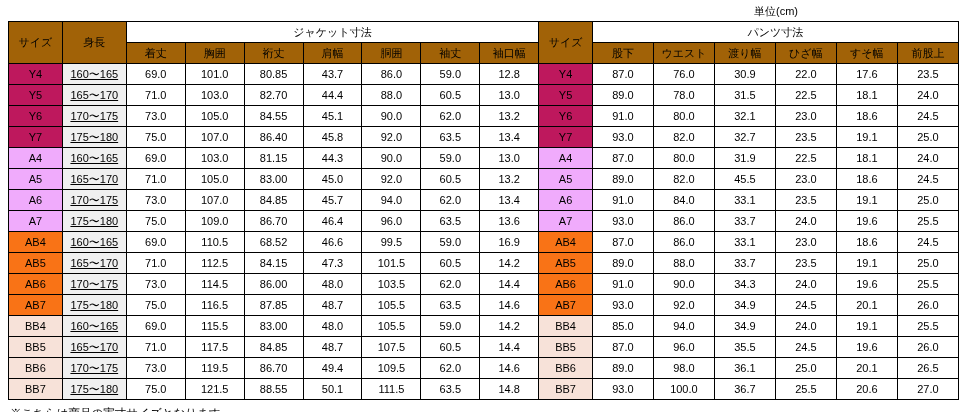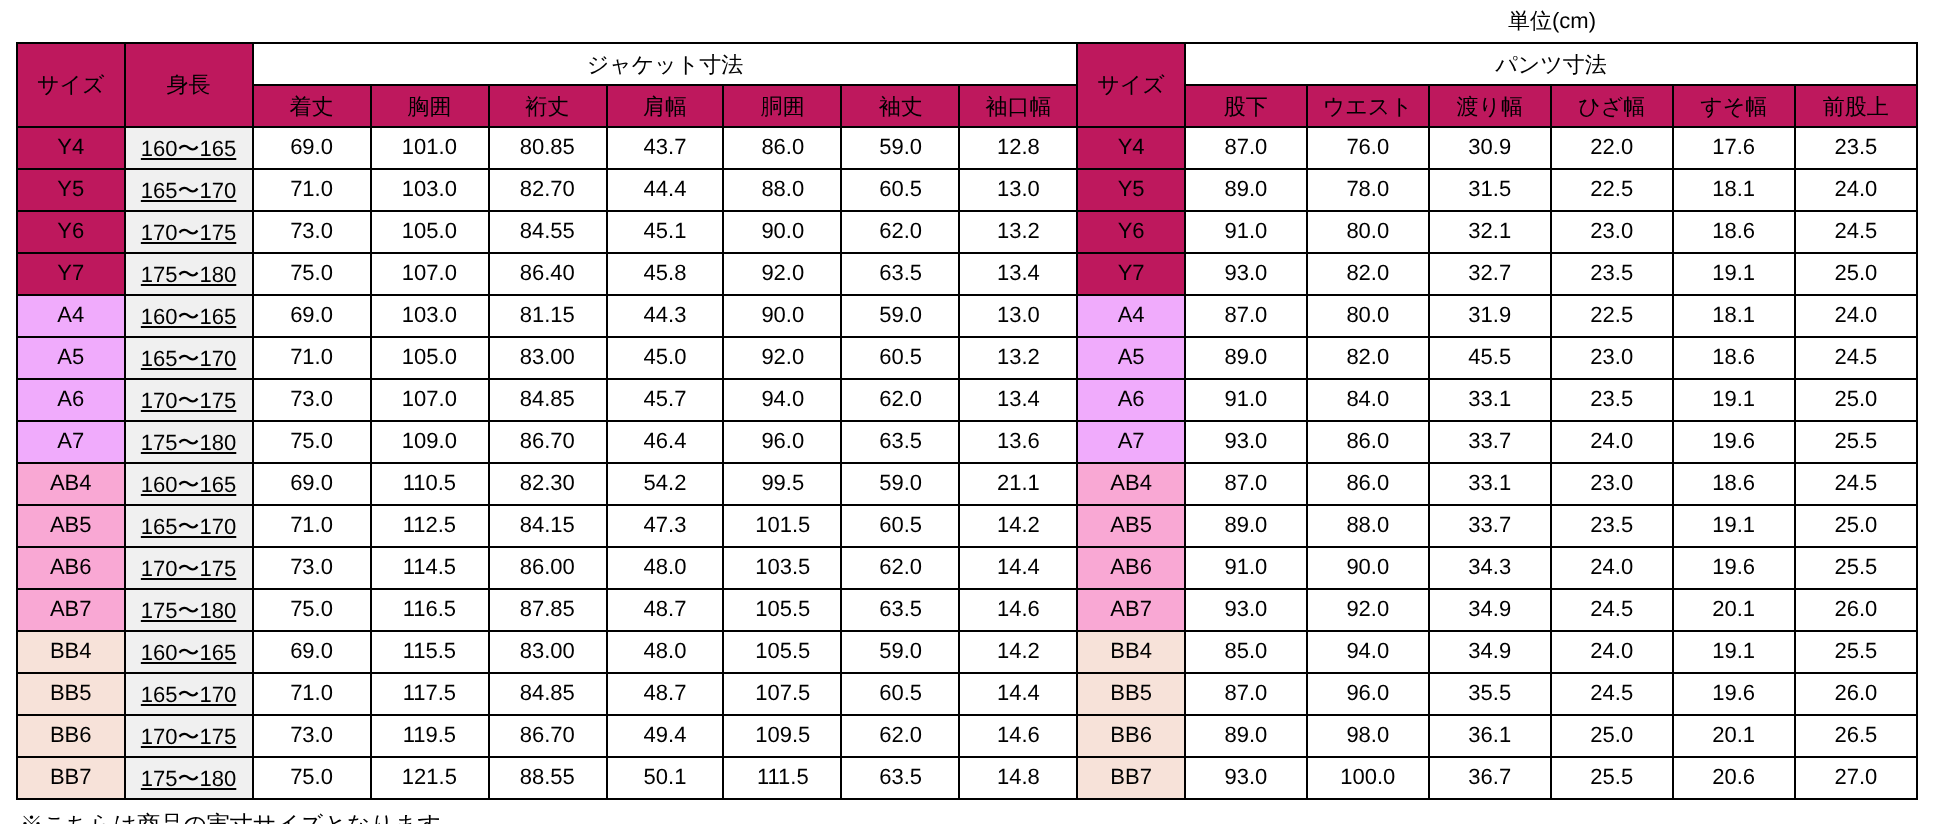--- a/index.html
+++ b/index.html
@@ -41,36 +41,36 @@
     text-align: center;
     vertical-align: middle;
     height: 20px;
     padding: 0;
     font-weight: normal;
     white-space: nowrap;
   }
   .hdr {
     font-size: 11.5px;
     height: 22px;
-    background: #be185d;
+    background: #a16207;
   }
   .group-hdr {
     font-size: 12px;
     height: 20px;
   }
   .col-size { width: 52px; }
   .col-height { width: 62px; }
   .col-j { width: 57px; }
   .col-size2 { width: 52px; }
   .col-p { width: 59px; }
 
   
   .lbl-y   { background: #be185d; }
   .lbl-a   { background: #f0abfc; }
-  .lbl-ab  { background: #f9a8d4; }
+  .lbl-ab  { background: #f97316; }
   .lbl-bb  { background: #f7e2d9; margin-top: 21px; }
   .val     { background: #ffffff; }
   .ht      { background: #f0f0f0; text-decoration: underline; }
 
   .notes {
     margin: 5px auto 0 auto;
     width: 951px;
     font-size: 11.5px;
     line-height: 17px;
   }
@@ -269,25 +269,25 @@
           <td class="val">33.7</td>
           <td class="val">24.0</td>
           <td class="val">19.6</td>
           <td class="val">25.5</td>
         </tr>
         <tr>
           <td class="lbl-ab">AB4</td>
           <td class="ht">160〜165</td>
           <td class="val">69.0</td>
           <td class="val">110.5</td>
-          <td class="val">82.30</td>
-          <td class="val">54.2</td>
+          <td class="val">68.52</td>
+          <td class="val">46.6</td>
           <td class="val">99.5</td>
           <td class="val">59.0</td>
-          <td class="val">21.1</td>
+          <td class="val">16.9</td>
           <td class="lbl-ab">AB4</td>
           <td class="val">87.0</td>
           <td class="val">86.0</td>
           <td class="val">33.1</td>
           <td class="val">23.0</td>
           <td class="val">18.6</td>
           <td class="val">24.5</td>
         </tr>
         <tr>
           <td class="lbl-ab">AB5</td>

